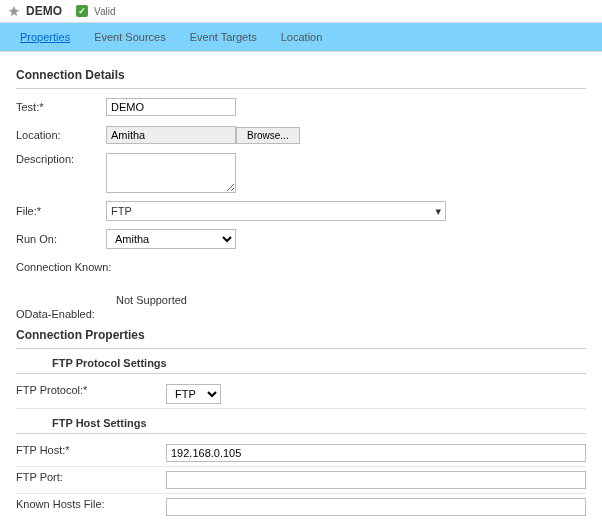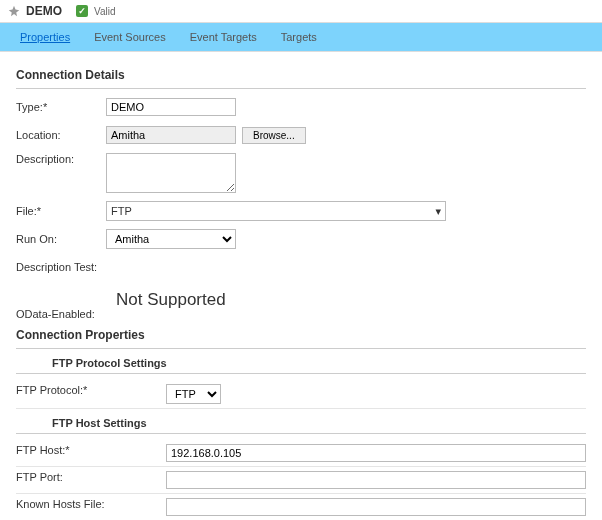--- a/index.html
+++ b/index.html
@@ -22,22 +22,22 @@
 input[type="text"], input[type="password"], textarea, select {
   font-family: Arial, sans-serif; font-size: 11px; padding: 2px 4px;
   border: 1px solid #bbb; background: #fff;
 }
 input[readonly], .readonly-input { background: #eee; }
 .name-input { width: 130px; }
 .loc-input { width: 130px; }
 .desc-textarea { width: 130px; height: 40px; resize: both; }
 .type-select { width: 340px; height: 20px; background: #fff; border: 1px solid #bbb; padding: 2px 4px; display: flex; justify-content: space-between; align-items: center; cursor: pointer; }
 .runon-select { width: 130px; }
-.browse-btn { margin-left: 6px; background: #eee; border: 1px solid #bbb; padding: 2px 10px; font-size: 10px; cursor: pointer; }
-.static-text { font-size: 17px; color: #333; text-align: right; }
+.browse-btn { background: #eee; border: 1px solid #bbb; padding: 2px 10px; font-size: 10px; cursor: pointer; }
+.static-text { font-size: 11px; color: #333; text-align: right; }
 .prop-header { display: flex; border-bottom: 1px solid #ccc; padding: 4px 0; margin-bottom: 4px; }
 .prop-header .name-col { width: 130px; font-weight: bold; font-size: 11px; }
 .prop-header .value-col { font-weight: bold; font-size: 11px; }
 .subsection { font-weight: bold; font-size: 11px; margin: 8px 0 4px; padding-left: 36px; }
 .subsection-line { border-bottom: 1px solid #ccc; margin-bottom: 6px; }
 .prop-row { display: flex; align-items: flex-start; padding: 4px 0; border-bottom: 1px solid #e5e5e5; }
 .prop-label { width: 150px; font-size: 11px; color: #333; flex-shrink: 0; }
 .prop-value-input { flex: 1; }
 .ftp-proto-select { width: 55px; }
 </style>
@@ -50,30 +50,30 @@
     </svg>
   <span class="title">DEMO</span>
   <span class="valid-icon"></span>
   <span class="valid-text">Valid</span>
 </div>
 
 <div class="tabs">
   <div class="tab active">Properties</div>
   <div class="tab">Event Sources</div>
   <div class="tab">Event Targets</div>
-  <div class="tab">Targets</div>
+  <div class="tab">Location</div>
 </div>
 
 <div class="content">
 
   <div class="section-title">Connection Details</div>
   <div class="section-line"></div>
 
   <div class="form-row">
-    <span class="form-label required">Type:</span>
+    <span class="form-label required">Test:</span>
     <input type="text" class="name-input" value="DEMO" style="">
   </div>
 
   <div class="form-row">
     <span class="form-label">Location:</span>
     <input type="text" class="loc-input readonly-input" readonly="" value="Amitha" style="">
     <button class="browse-btn">Browse...</button>
   </div>
 
   <div class="form-row" style="align-items:flex-start;">
@@ -90,21 +90,21 @@
   </div>
 
   <div class="form-row">
     <span class="form-label">Run On:</span>
     <select class="runon-select">
       <option>Amitha</option>
     </select>
   </div>
 
   <div class="form-row" style="margin-bottom:2px;">
-    <span class="form-label" style="width:100px;">Description Test:</span>
+    <span class="form-label" style="width:100px;">Connection Known:</span>
     <span class="static-text"></span>
   </div>
   <div class="form-row">
     <span class="form-label" style="width:100px;margin-top:29px;">OData-Enabled:</span>
     <span class="static-text">Not Supported</span>
   </div>
 
   <div class="section-title">Connection Properties</div>
   <div class="section-line"></div>
 

